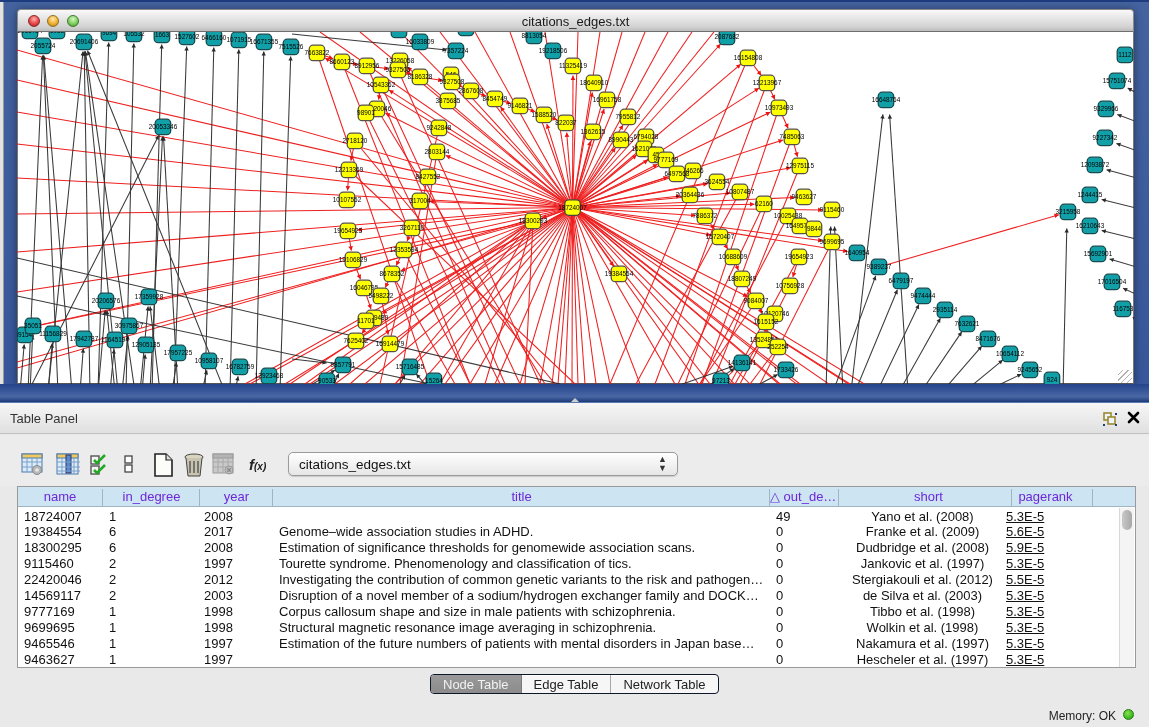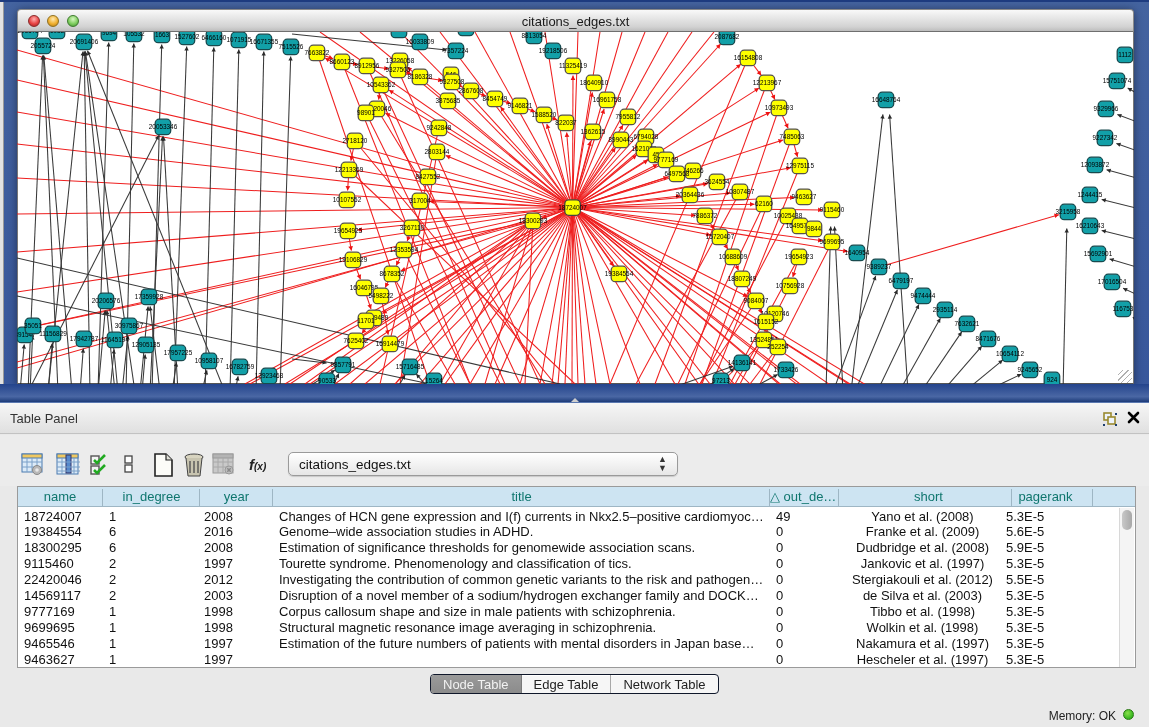--- a/index.html
+++ b/index.html
@@ -26,28 +26,28 @@
 #phead .t { position:absolute; left:10px; top:8px; font-size:13px; color:#333; }
 #pclose { position:absolute; right:9px; top:7px; font-size:16px; font-weight:bold; color:#111; }
 #pfloat { position:absolute; right:32px; top:9px; width:14px; height:14px; }
 #toolbar { position:absolute; left:0; top:32px; width:1149px; height:51px; background:#ececec; }
 .ticon { position:absolute; top:18px; }
 #combo { position:absolute; left:288px; top:17px; width:390px; height:24px; border:1px solid #9a9a9a; border-radius:5px; background:linear-gradient(#ffffff,#e6e6e6); box-shadow:0 1px 1px rgba(0,0,0,0.15); }
 #combo .t { position:absolute; left:10px; top:4px; font-size:13.5px; color:#111; }
 #combo .arr { position:absolute; right:10px; top:2px; font-size:9px; color:#333; line-height:9px; }
 
 #tbl { position:absolute; left:17px; top:83px; width:1119px; height:182px; background:#fff; border:1px solid #9a9a9a; }
-#thead { position:absolute; left:0; top:0; height:20px; width:1117px; background:#cde4f2; border-bottom:1px solid #9eb6c4; font-size:13px; color:#0f766e; }
+#thead { position:absolute; left:0; top:0; height:20px; width:1117px; background:#cde4f2; border-bottom:1px solid #9eb6c4; font-size:13px; color:#6d28d9; }
 #thead div { position:absolute; top:2px; text-align:center; border-right:1px solid #9eb6c4; height:18px; }
 #tbody { position:absolute; left:0; top:21px; width:1100px; font-size:13px; color:#111; }
 .trow { position:relative; height:15.9px; white-space:nowrap; }
 .trow div { position:absolute; top:0.5px; overflow:hidden; }
 .c0 { left:6px; width:80px; } .c1 { left:91px; width:90px; } .c2 { left:186px; width:70px; }
 .c3 { left:261px; width:492px; } .c4 { left:758px; width:70px; }
-.c5 { left:828px; width:153px; text-align:center; } .c6 { left:988px; width:100px; }
+.c5 { left:828px; width:153px; text-align:center; } .c6 { left:988px; width:100px;text-decoration:underline; }
 #vsb { position:absolute; right:1px; top:21px; width:15px; height:159px; background:#f4f4f4; border-left:1px solid #d8d8d8; }
 #vsb .thumb { position:absolute; left:2px; top:2px; width:10px; height:20px; background:linear-gradient(90deg,#c8c8c8,#a8a8a8); border-radius:5px; }
 
 #tabs { position:absolute; left:430px; top:271px; height:20px; display:flex; border:1px solid #0f172a; border-radius:4px; overflow:hidden; background:#f6f6f6; box-shadow:inset 0 1px 0 #fff; }
 #tabs div { font-size:13px; color:#222; padding:2px 12px 0 12px; height:20px; border-right:1px solid #a8a8a8; }
 #tabs div.sel { background:linear-gradient(#9a9a9a,#8a8a8a); color:#f2f2f2; border-right:1px solid #7a7a7a; }
 #tabs div:last-child { border-right:none; }
 #status { position:absolute; right:33px; top:306px; font-size:12px; color:#222; }
 #memdot { position:absolute; right:15px; top:306px; width:11px; height:11px; border-radius:50%; background:radial-gradient(circle at 40% 35%, #8ae04a, #35b520 70%, #1f8a10); border:1px solid #2a7a12; }
 </style></head>
@@ -813,29 +813,28 @@
       <div style="left:256px;width:496px">title</div>
       <div style="left:747px;width:74px;text-align:left;padding-left:5px">△ out_de…</div>
       <div style="left:828px;width:166px">short</div>
       <div style="left:981px;width:94px">pagerank</div>
     </div>
     <div id="tbody">
           <div class="trow">
             <div class="c0">18724007</div>
             <div class="c1">1</div>
             <div class="c2">2008</div>
-            <div class="c3">Changes of HCN gene expression and I(f) currents in Nkx2.5–positive cardiomyoc…</div>
             <div class="c4">49</div>
             <div class="c5">Yano et al. (2008)</div>
             <div class="c6">5.3E-5</div>
           </div>
           <div class="trow">
             <div class="c0">19384554</div>
             <div class="c1">6</div>
-            <div class="c2">2016</div>
+            <div class="c2">2017</div>
             <div class="c3">Genome–wide association studies in ADHD.</div>
             <div class="c4">0</div>
             <div class="c5">Franke et al. (2009)</div>
             <div class="c6">5.6E-5</div>
           </div>
           <div class="trow">
             <div class="c0">18300295</div>
             <div class="c1">6</div>
             <div class="c2">2008</div>
             <div class="c3">Estimation of significance thresholds for genomewide association scans.</div>

